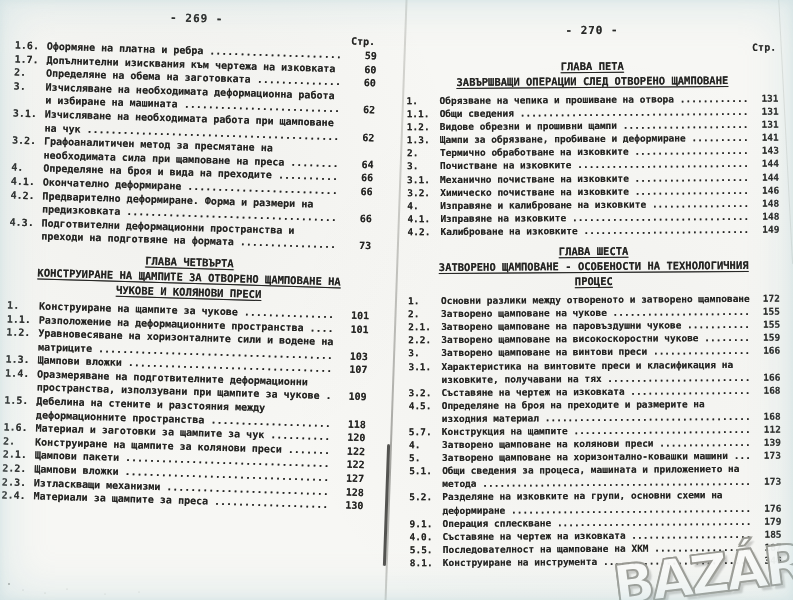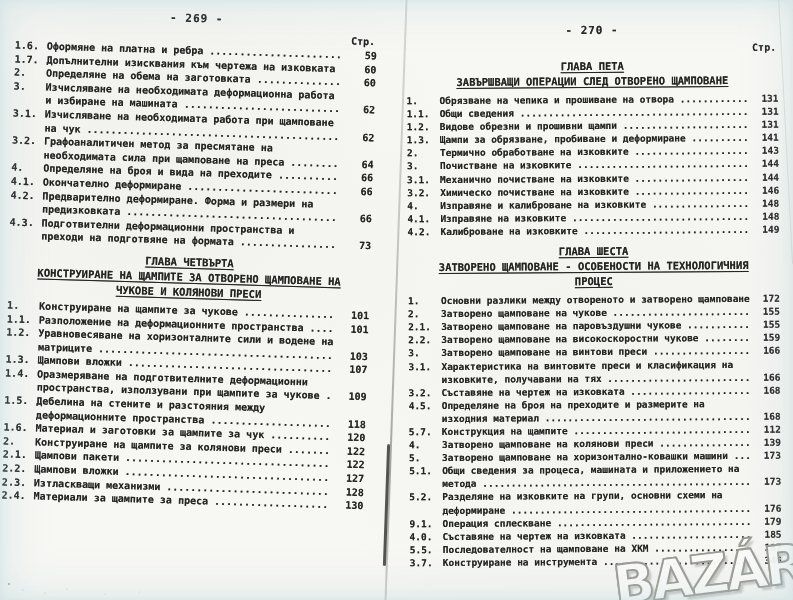--- a/index.html
+++ b/index.html
@@ -341,21 +341,21 @@
           <span class="num">4.0.</span>
           <span class="body">Съставяне на чертеж на изковката .....................</span>
           <span class="pg">185</span>
         </div>
         <div class="entry">
           <span class="num">5.5.</span>
           <span class="body">Последователност на щамповане на ХКМ .................</span>
           <span class="pg">187</span>
         </div>
         <div class="entry">
-          <span class="num">3.7.</span>
+          <span class="num">8.1.</span>
           <span class="body">Конструиране на инструмента ..........................</span>
           <span class="pg">346</span>
         </div>
       </div>
   </div>
 
   <div class="fold-line"></div>
   <div class="fold-shadow"></div>
   <div class="edge-line"></div>
   <div class="scan-noise"></div>

